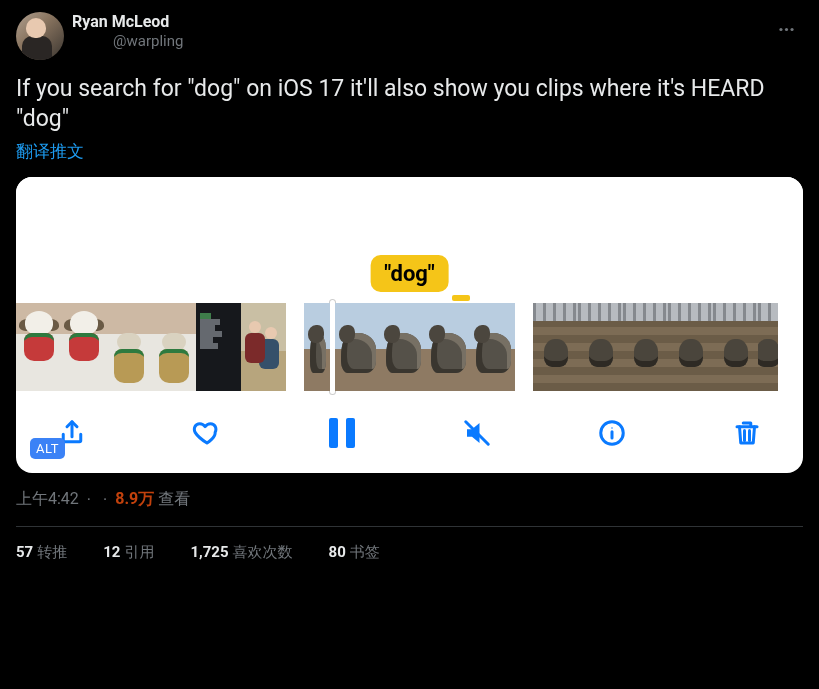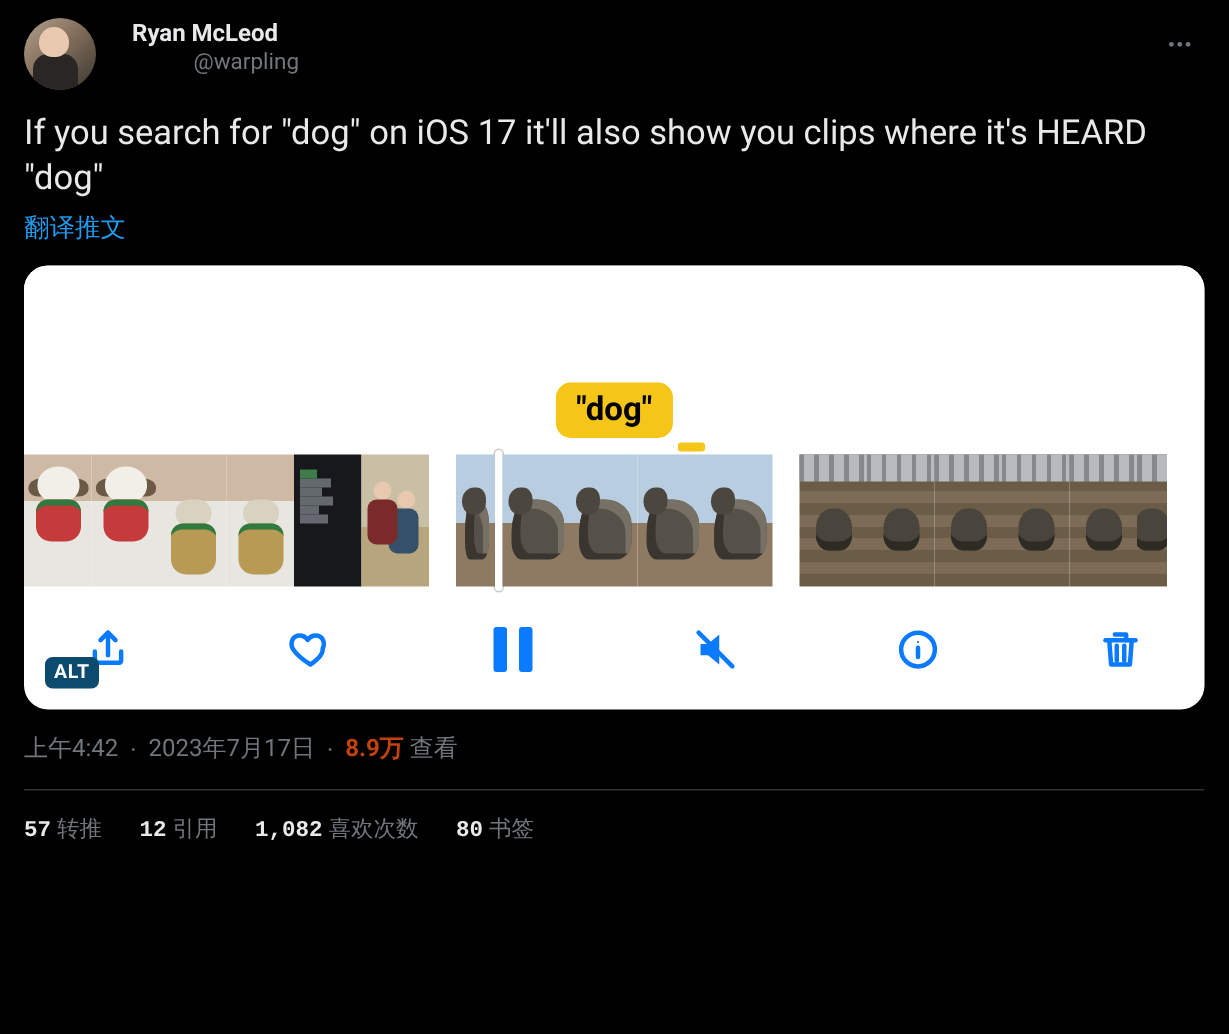--- a/index.html
+++ b/index.html
@@ -10,21 +10,21 @@
     width: 819px;
     height: 689px;
     overflow: hidden;
   }
   .tweet {
     padding: 12px 16px;
   }
   .header {
     display: flex;
     align-items: flex-start;
-    gap: 24px;
+    gap: 8px;
     position: relative;
   }
   .avatar {
     width: 48px;
     height: 48px;
     border-radius: 50%;
     flex-shrink: 0;
     background: linear-gradient(135deg, #b0a090 0%, #8a7560 40%, #3a3530 100%);
     position: relative;
     overflow: hidden;
@@ -201,44 +201,44 @@
     display:flex; align-items:center; justify-content:center;
     color:#0a7aff;
     cursor:pointer;
   }
   .tool-btn svg{ width:30px; height:30px; stroke:#0a7aff; fill:none; stroke-width:2.4; stroke-linecap:round; stroke-linejoin:round; }
   .pause-bars{ display:flex; gap:8px; }
   .pause-bars span{ width:9px; height:30px; background:#0a7aff; border-radius:2px; }
   .alt-badge{
     position:absolute;
     left:14px; bottom:14px;
-    background:#0c4a6e;
+    background:#3b82f6;
     color:#fff;
     font-size:13px;
-    font-weight:700;
+    font-weight:400;
     letter-spacing:.5px;
     padding:3px 6px;
     border-radius:5px;
     margin-top:44px;
   }
   .meta-line{
     color:#71767b;
     font-size:16px;
     margin-top:16px;
     display:flex; gap:4px; align-items:center;
   }
   .meta-line .sep::before{ content:"·"; margin:0 4px; }
   .views-count{ color:#c2410c; font-weight:700; }
   .divider{
     height:1px; background:#2f3336; margin-top:16px;
   }
   .stats-row{
-    display:flex; gap:25px;
+    display:flex; gap:36px;
     padding:16px 0 0;
-    color:#71767b; font-size:15px;font-family:Liberation Mono, monospace;
+    color:#71767b; font-size:15px;
   }
   .stat b{ color:#e7e9ea; font-weight:700; margin-right:4px; }
 </style>
 </head>
 <body>
 
 <div class="tweet">
 
   <div class="header">
     <div class="avatar"></div>
@@ -337,36 +337,35 @@
         </svg>
       </div>
     </div>
 
     <div class="alt-badge">ALT</div>
   </div>
 
   <div class="meta-line">
     <span>上午4:42</span>
     <span class="sep"></span>
-    <span>2023年7月17日</span>
     <span class="sep"></span>
     <span class="views-count">8.9万</span>
     <span style="margin-left:0">查看</span>
   </div>
 
   <div class="divider"></div>
 
   <div class="stats-row">
     <span class="stat">
       <b>57</b><span>转推</span>
     </span>
     <span class="stat">
       <b>12</b><span>引用</span>
     </span>
     <span class="stat">
-      <b>1,082</b><span>喜欢次数</span>
+      <b>1,725</b><span>喜欢次数</span>
     </span>
     <span class="stat">
       <b>80</b><span>书签</span>
     </span>
   </div>
 
 </div>
 
 </body></html>

